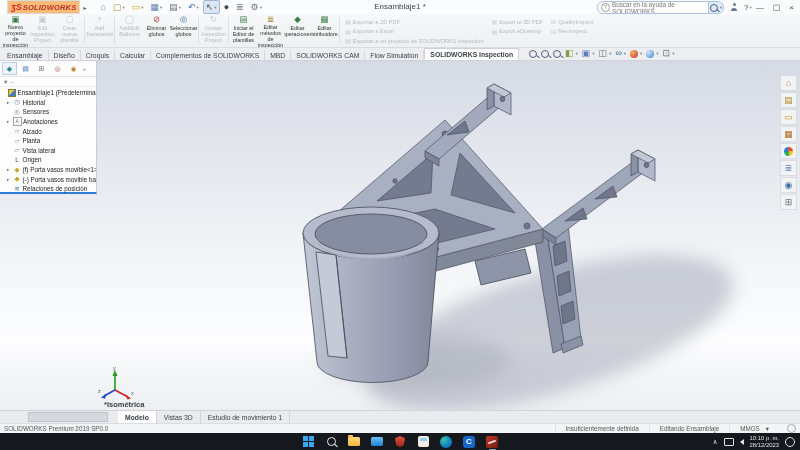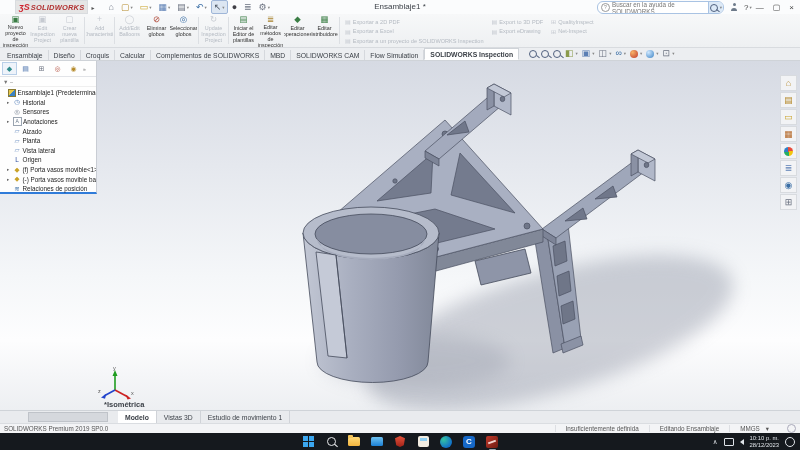--- a/index.html
+++ b/index.html
@@ -2,22 +2,22 @@
 <html><head>
 <meta charset="utf-8">
 <style>
   html,body{margin:0;padding:0}
   body{width:800px;height:450px;position:relative;overflow:hidden;
        font-family:"Liberation Sans",sans-serif;background:#fff;color:#333}
   .abs{position:absolute}
   
   #titlebar{left:0;top:0;width:800px;height:14px;background:#fbfcfd;border-bottom:1px solid #e4e6ea;
             display:flex;align-items:center}
-  .sw-logo{display:flex;align-items:center;border:1px solid #d9dcdf;background:#e5e5e5;height:12px;
-           padding:0 3px;margin-left:15px;font-style:italic;font-weight:bold;font-size:7.5px}
+  .sw-logo{display:flex;align-items:center;border:1px solid #d9dcdf;background:#fdba74;height:12px;
+           padding:0 3px;margin-left:7px;font-style:italic;font-weight:bold;font-size:7.5px}
   .sw-logo .mark{color:#cf2630;font-size:9px;margin-right:1px}
   .sw-logo .word{color:#b23131;letter-spacing:.2px}
   .flyout{font-size:6px;color:#555;margin:0 3px}
   .qa{display:flex;align-items:center;gap:1px;margin-left:8px}
   .qa-btn{height:12px;display:flex;align-items:center;padding:0 2px;border-radius:2px;border:1px solid transparent}
   .qa-btn.pressed{background:#dce6f2;border-color:#9fb6d8}
   .dd{font-size:4.5px;color:#888;margin-left:1px}
   .icn.gly{font-size:9px;line-height:9px;display:inline-block}
   #doc-title{position:absolute;left:50%;top:2px;transform:translateX(-50%);font-size:8px;color:#3a3f46}
   .search{position:absolute;right:76px;top:1px;width:122px;height:11px;border:1px solid #a9c3e3;

